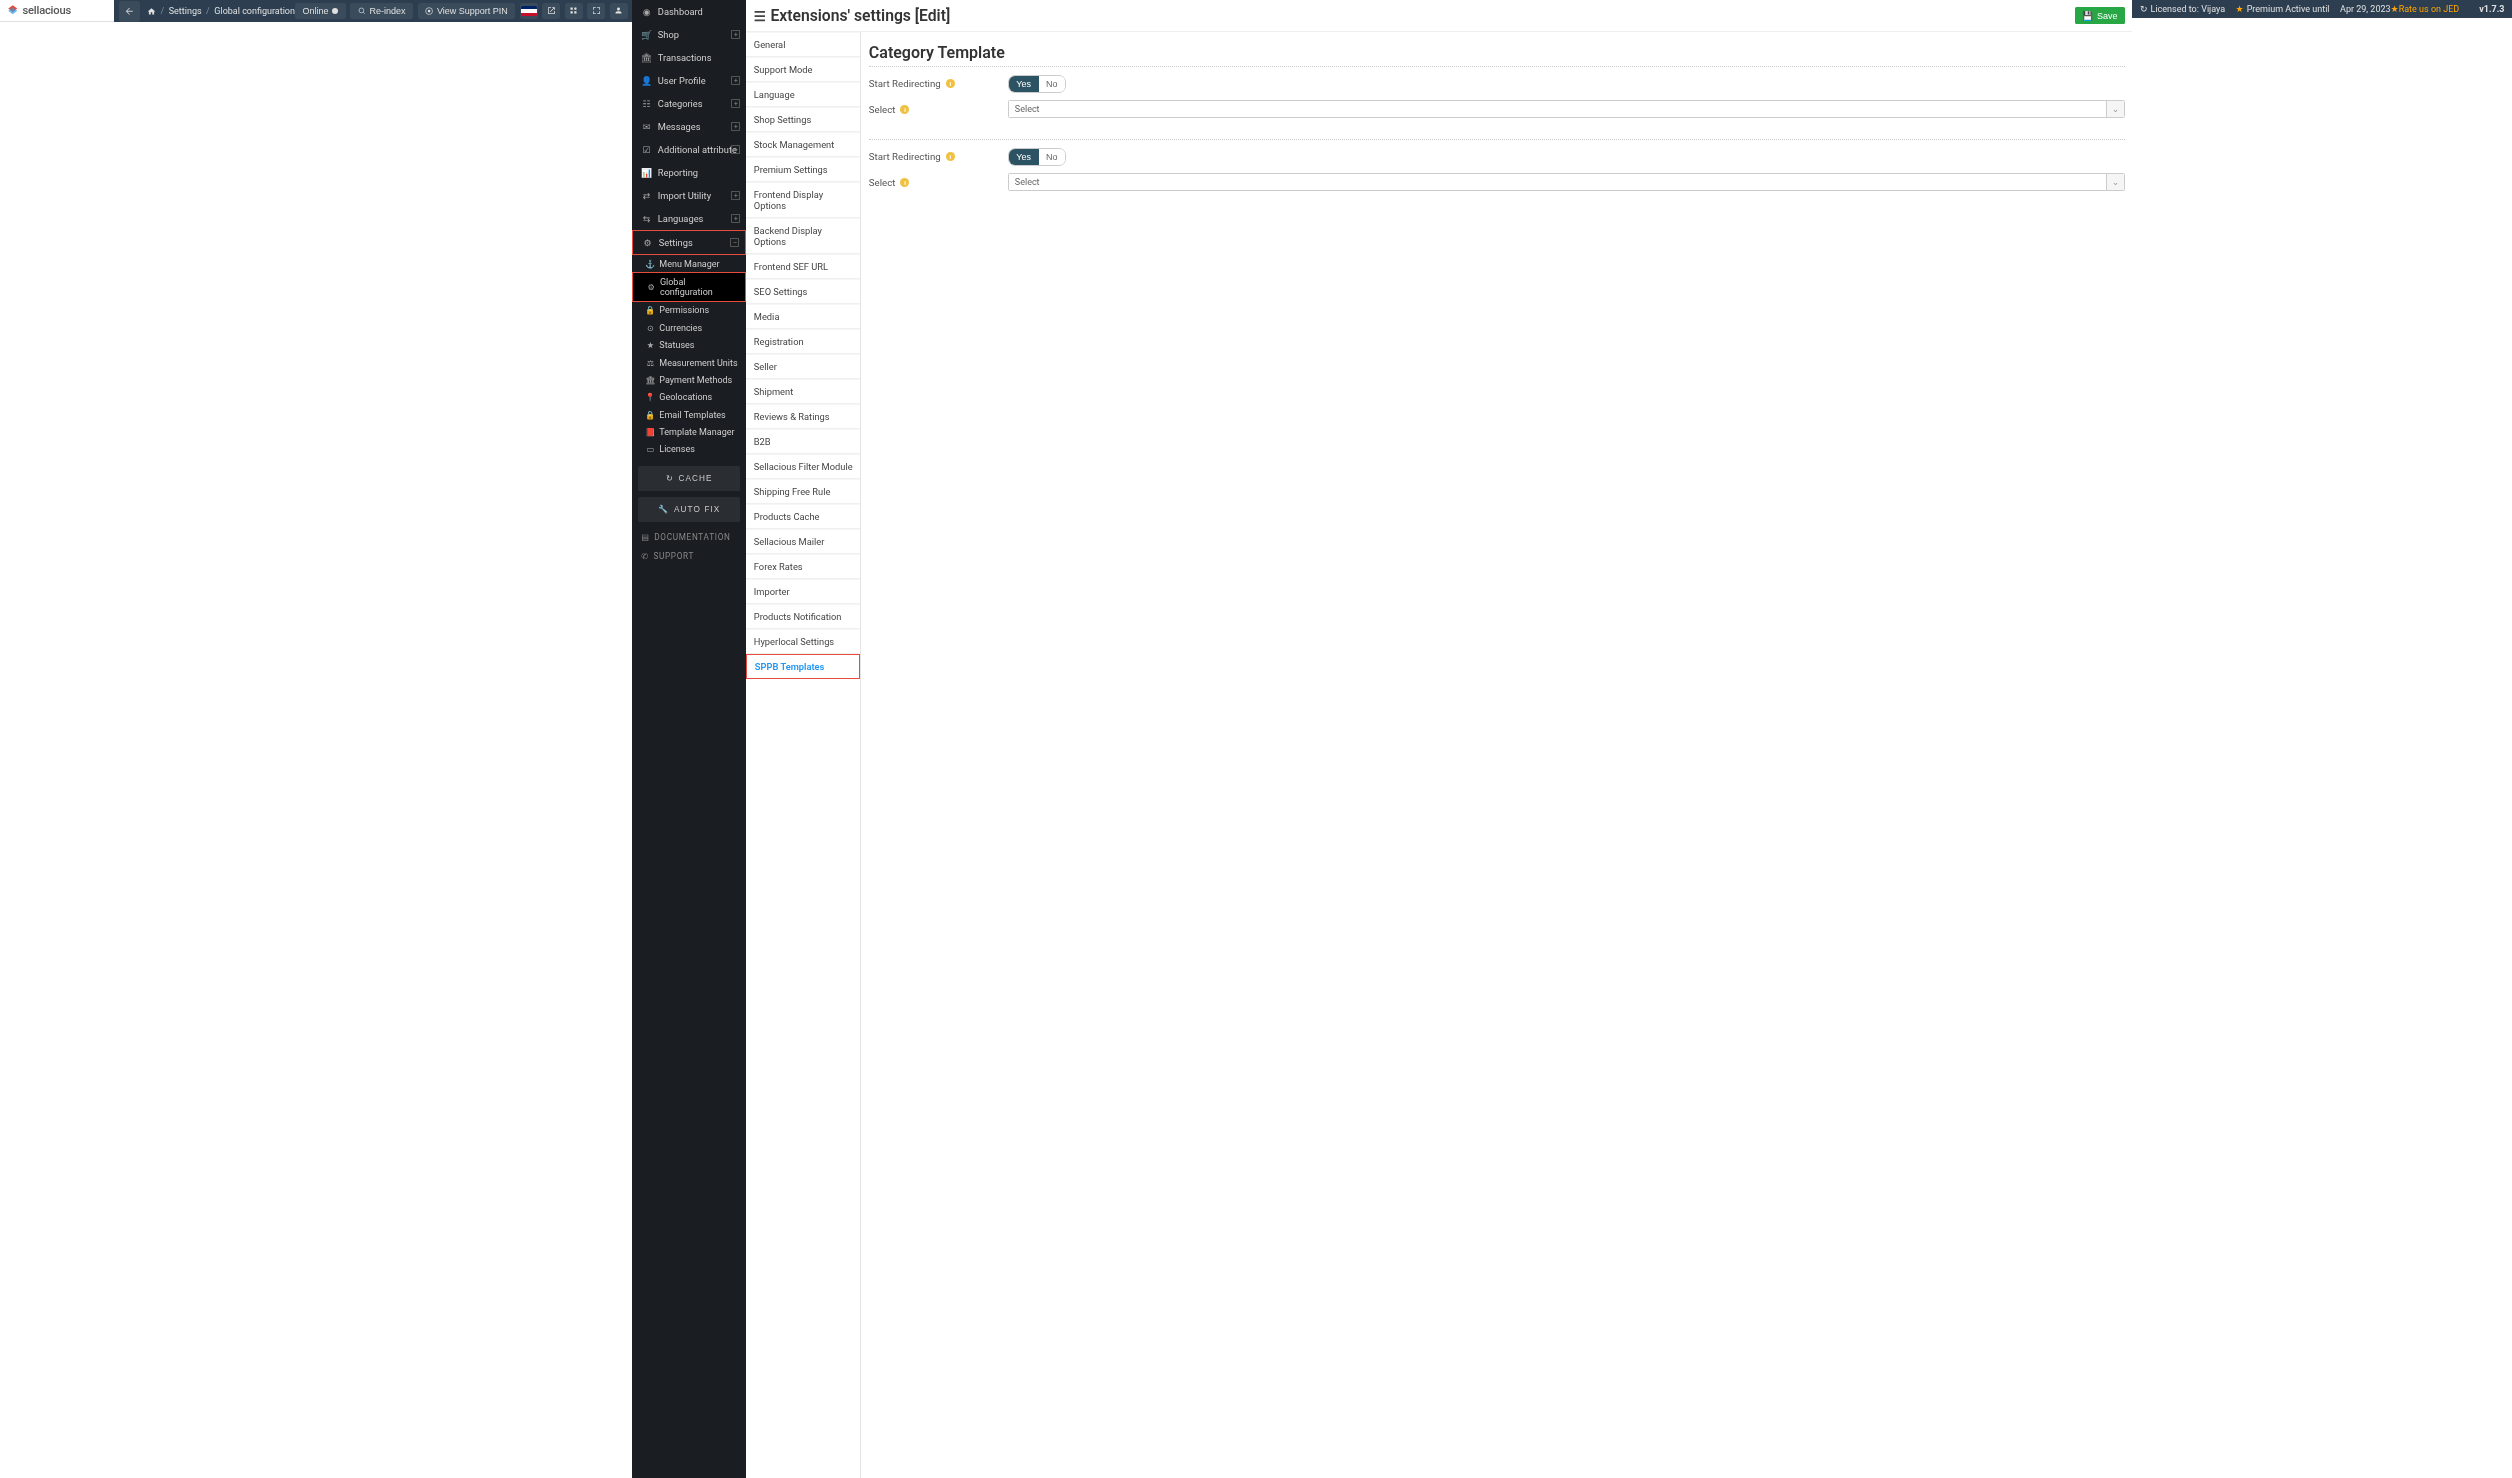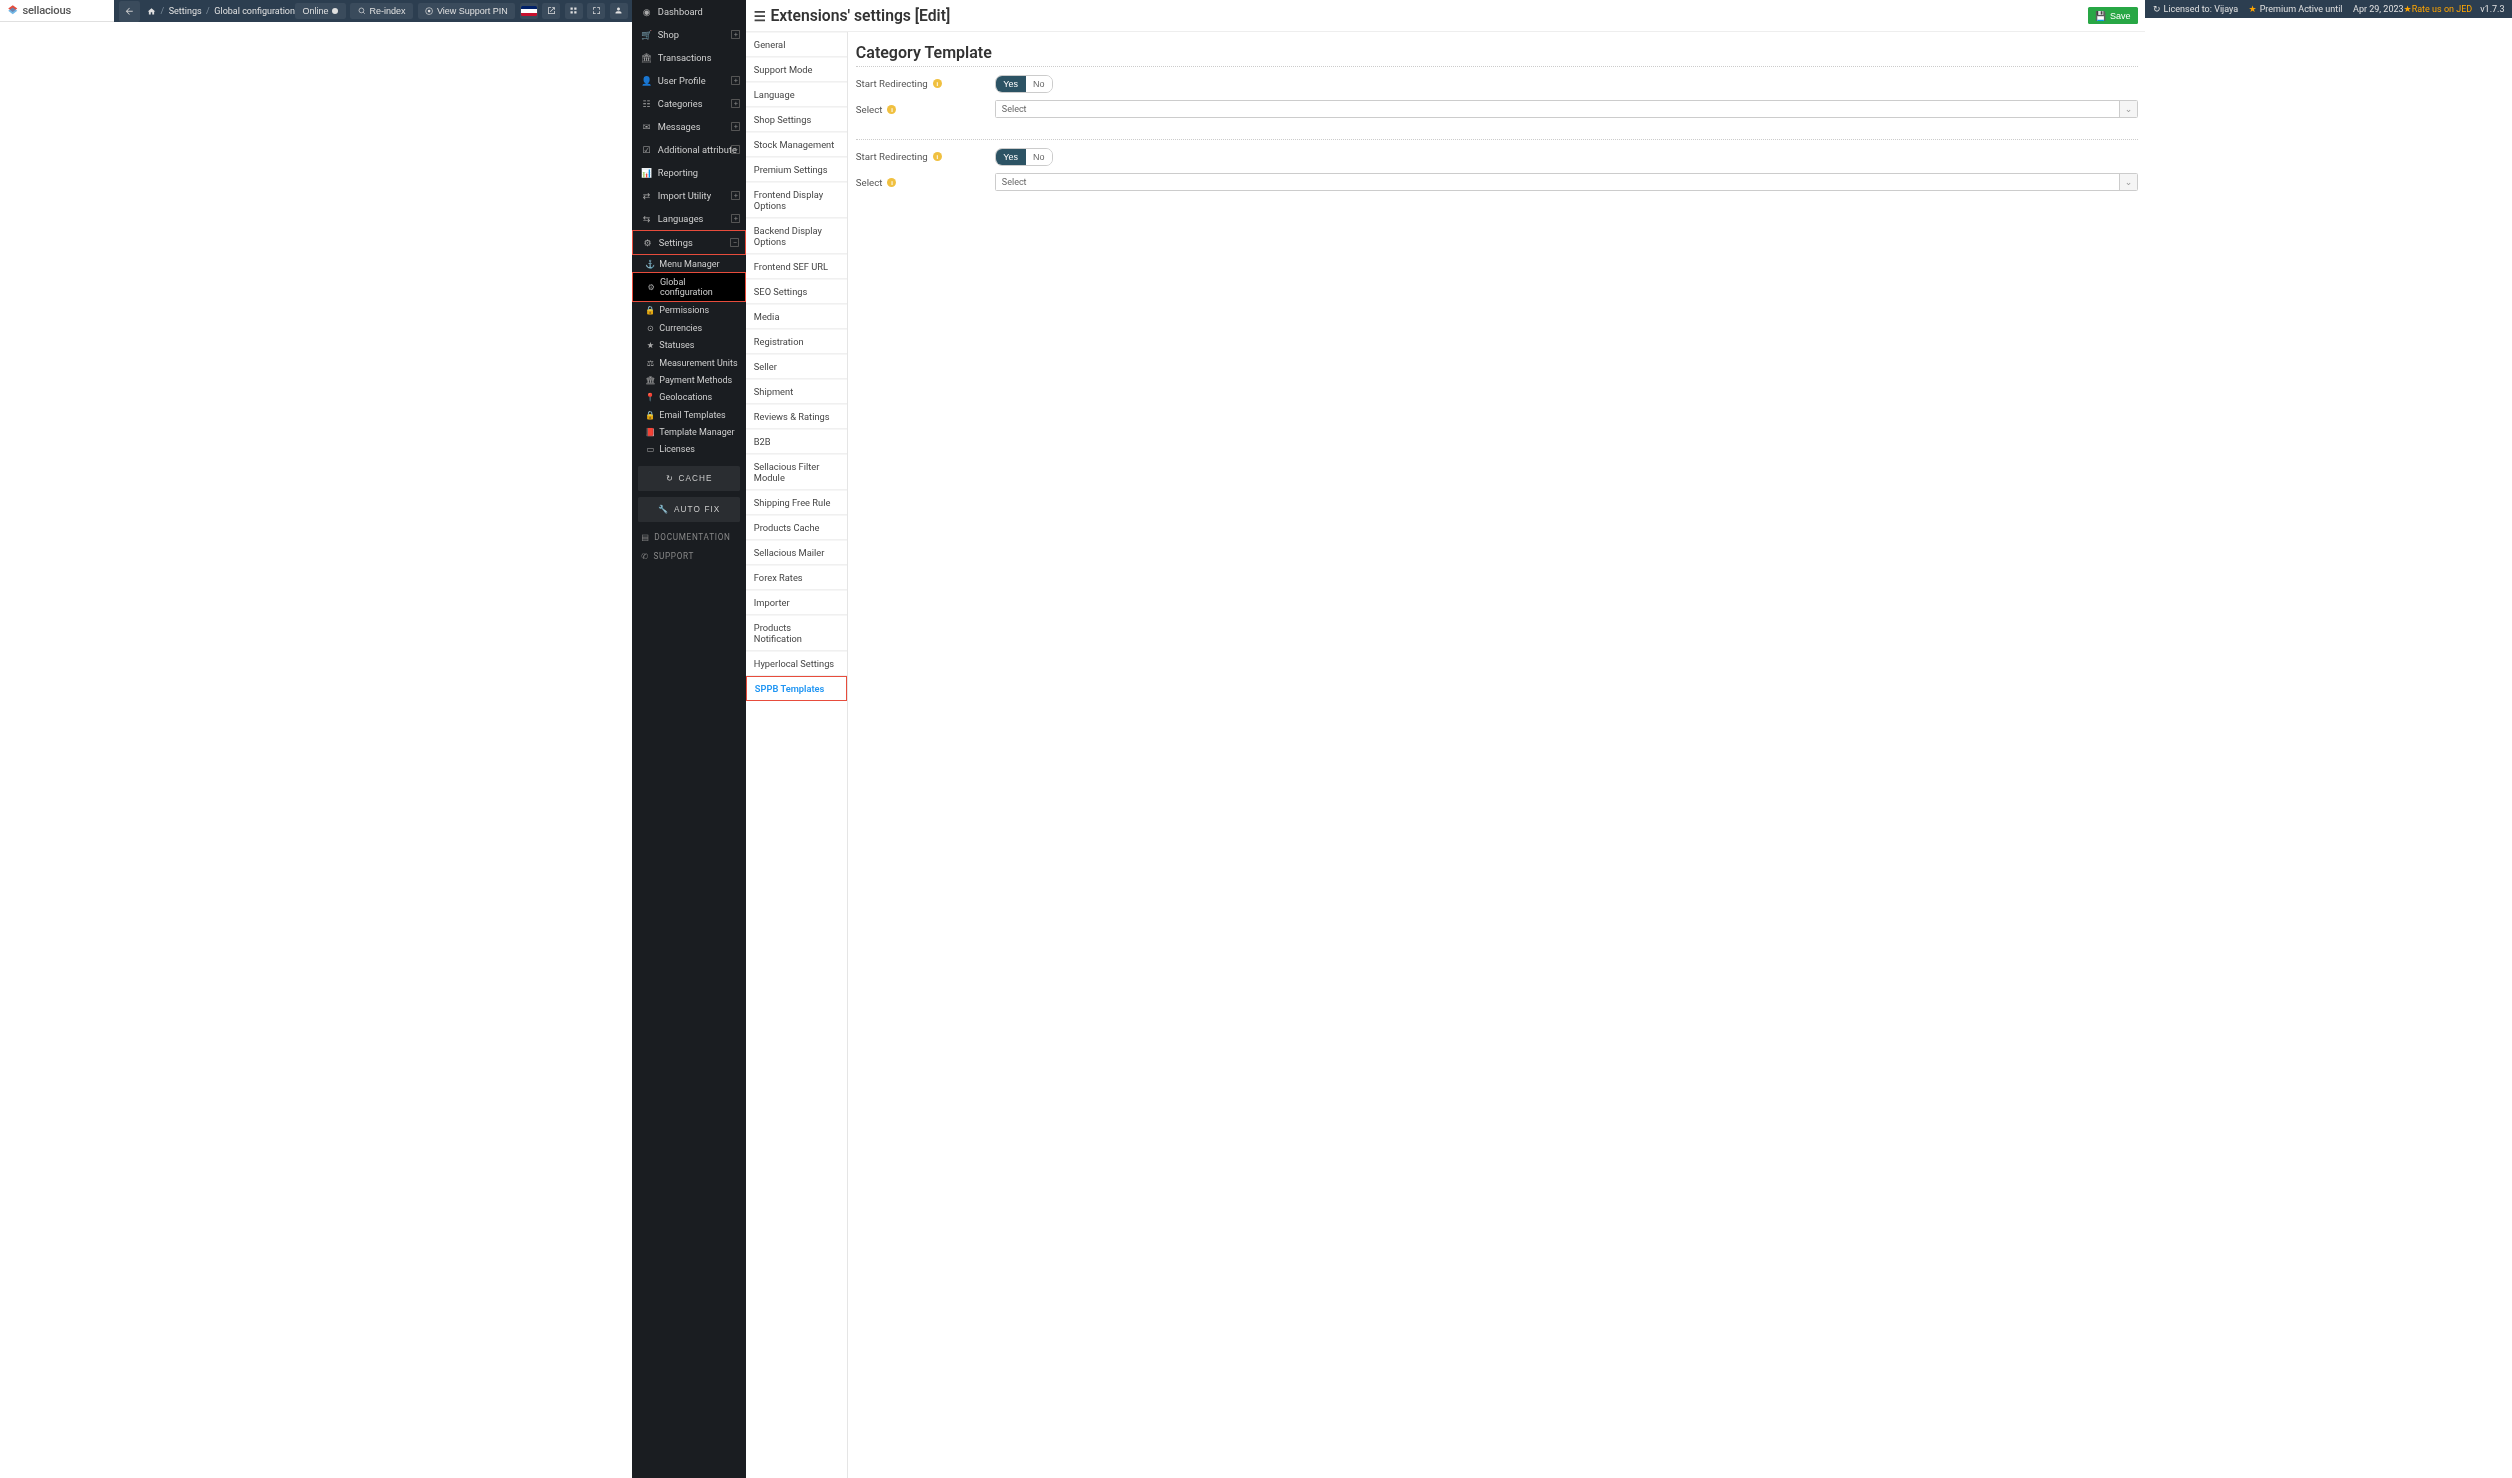--- a/index.html
+++ b/index.html
@@ -32,21 +32,21 @@
 .nav-sub .nav-icon{width:12px;margin-right:3px;font-size:8.2px}
 .sidebar-bottom{padding:7.5px 6px}
 .side-btn{width:100%;background:#2a2d31;border:none;color:#ccc;padding:7.5px;font-size:8.2px;letter-spacing:1.1px;border-radius:1.5px;margin-bottom:6px;cursor:pointer;display:flex;align-items:center;justify-content:center;gap:4.5px}
 .side-link{font-size:8.2px;letter-spacing:0.7px;color:#888;padding:4.5px 3px;cursor:pointer;display:flex;align-items:center;gap:4.5px}
 .content{flex:1;display:flex;flex-direction:column;overflow:hidden}
 .page-header{padding:6px 7.5px;display:flex;align-items:center;border-bottom:0.7px solid #eee}
 .page-title{font-size:15.7px;font-weight:600;color:#333;display:flex;align-items:center;gap:4.5px}
 .page-title-icon{font-size:13.5px;color:#444}
 .save-btn{margin-left:auto;background:#28a745;color:#fff;border:none;padding:3.7px 7.5px;font-size:9px;border-radius:1.5px;display:flex;align-items:center;gap:3px;cursor:pointer}
 .workspace{flex:1;display:flex;overflow:hidden}
-.tabs{width:102px;background:#fff;border-right:0.7px solid #e5e5e5}
+.tabs{width:115px;background:#fff;border-right:0.7px solid #e5e5e5}
 .vtab{padding:6px 7.5px;font-size:9.3px;color:#444;cursor:pointer;border-bottom:0.7px solid #f0f0f0;border-top:0.7px solid #f6f6f6}
 .vtab.active{color:#2196F3;font-weight:600}
 .vtab.highlighted{border:1.5px solid #e74c3c}
 .form-area{flex:1;padding:10.5px 7.5px;overflow-y:auto}
 .section-title{font-size:16px;font-weight:600;color:#333;margin-bottom:4.5px}
 .section-hr{border:none;border-top:0.7px dotted #ccc;margin-bottom:7.5px}
 .form-row{display:flex;align-items:center;margin-bottom:7.5px}
 .form-label{width:139px;font-size:9.7px;color:#555;display:flex;align-items:center;gap:5px}
 .info-icon{width:9px;height:9px;border-radius:50%;background:#f0c040;color:#fff;font-size:6px;display:inline-flex;align-items:center;justify-content:center;font-weight:bold}
 .form-control{flex:1}
@@ -55,21 +55,21 @@
 .toggle-btn.on1{background:#2c5364;color:#fff}
 .select-box{width:100%;border:0.7px solid #ccc;border-radius:1.5px;display:flex;align-items:center;font-size:9px;color:#666;height:18px}
 .select-text{flex:1;padding:0 6px}
 .select-arrow{width:18px;height:16.4px;border-left:0.7px solid #ccc;display:flex;align-items:center;justify-content:center;color:#999;background:#f5f5f5}
 .text-input{width:100%;border:0.7px solid #ccc;border-radius:1.5px;height:18px;padding:0 6px;font-size:9px}
 .footer{height:18px;background:#2c3e50;display:flex;align-items:center;padding:0 7.5px;color:#e0e0e0;font-size:9px}
 .footer-left{display:flex;align-items:center;gap:3px}
 .footer-spacer{flex:1}
 .footer-star{color:#ffa500}
 .footer-link{color:#ffa500;cursor:pointer}
-.footer-ver{margin-left:8px;font-weight:400}
+.footer-ver{margin-left:20px;font-weight:700}
 svg{display:block}
 </style>
 </head>
 <body>
 
 <div class="app">
   <div class="topbar">
     <div class="logo-area">
       <span class="logo">
         <span class="logo-icon">

